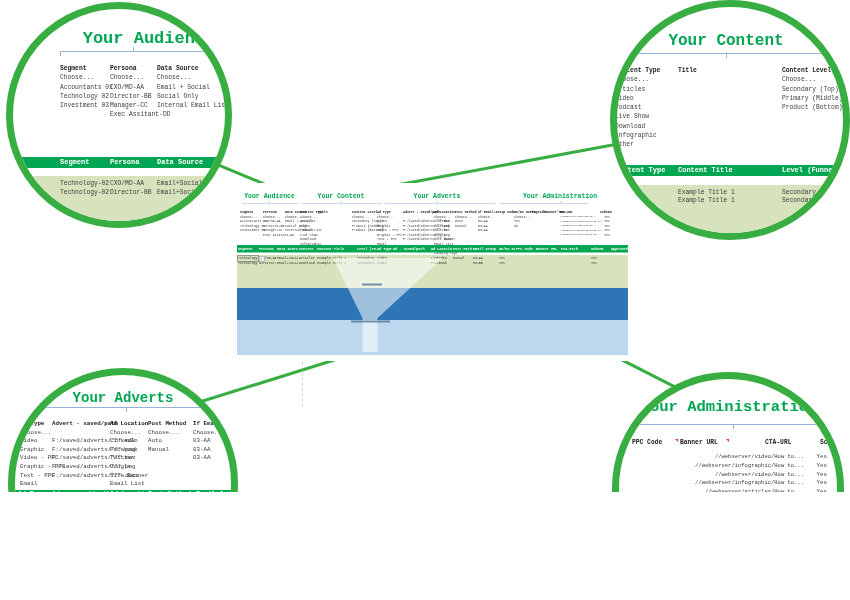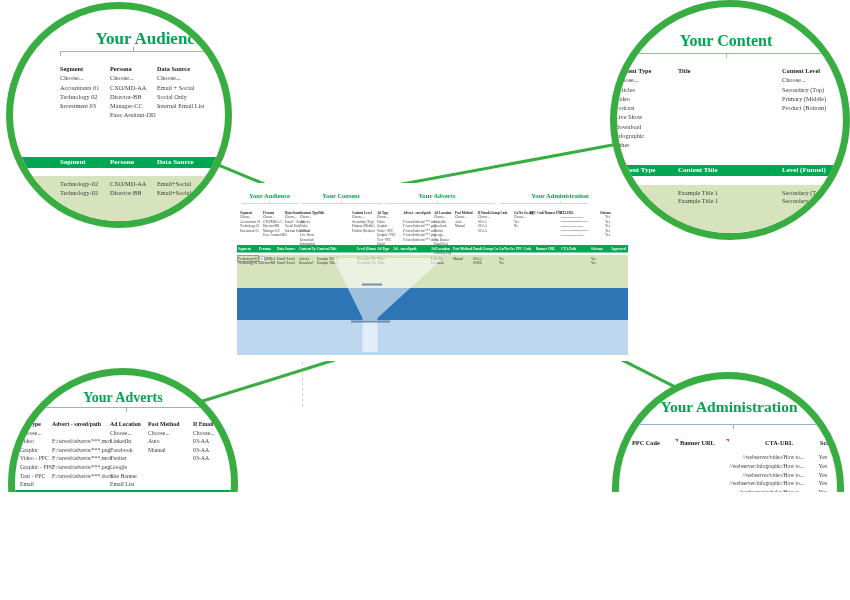--- a/index.html
+++ b/index.html
@@ -1,17 +1,17 @@
 <!DOCTYPE html>
 <html style="--circle_green: #38ae42; --accent_green: #00a651; --header_green: #00a651; --light_green: #d6e3bc; --dark_blue: #2e75b6; --light_blue: #bdd7ee; --bracket_blue: #95b3d7; --marker_red: #e03c31;"><head>
 <meta charset="utf-8">
 <style>
   html,body{margin:0;padding:0;background:#fff;}
   #canvas{position:relative;width:850px;height:492px;background:#fff;overflow:hidden;
-          font-family:Liberation Serif, serif;}
+          font-family:Liberation Mono, monospace;}
   .abs{position:absolute;}
   
   .gline{position:absolute;height:3px;background:var(--circle_green,#38ae42);
          transform-origin:0 50%;border-radius:2px;}
   
   .circle{position:absolute;border:7px solid var(--circle_green,#38ae42);border-radius:50%;
           background:#fff;overflow:hidden;box-sizing:border-box;}
   .ctitle{position:absolute;font-weight:bold;color:var(--accent_green,#00a651);
           text-align:center;white-space:nowrap;}
   .bline{position:absolute;height:1px;background:var(--bracket_blue,#95b3d7);}

